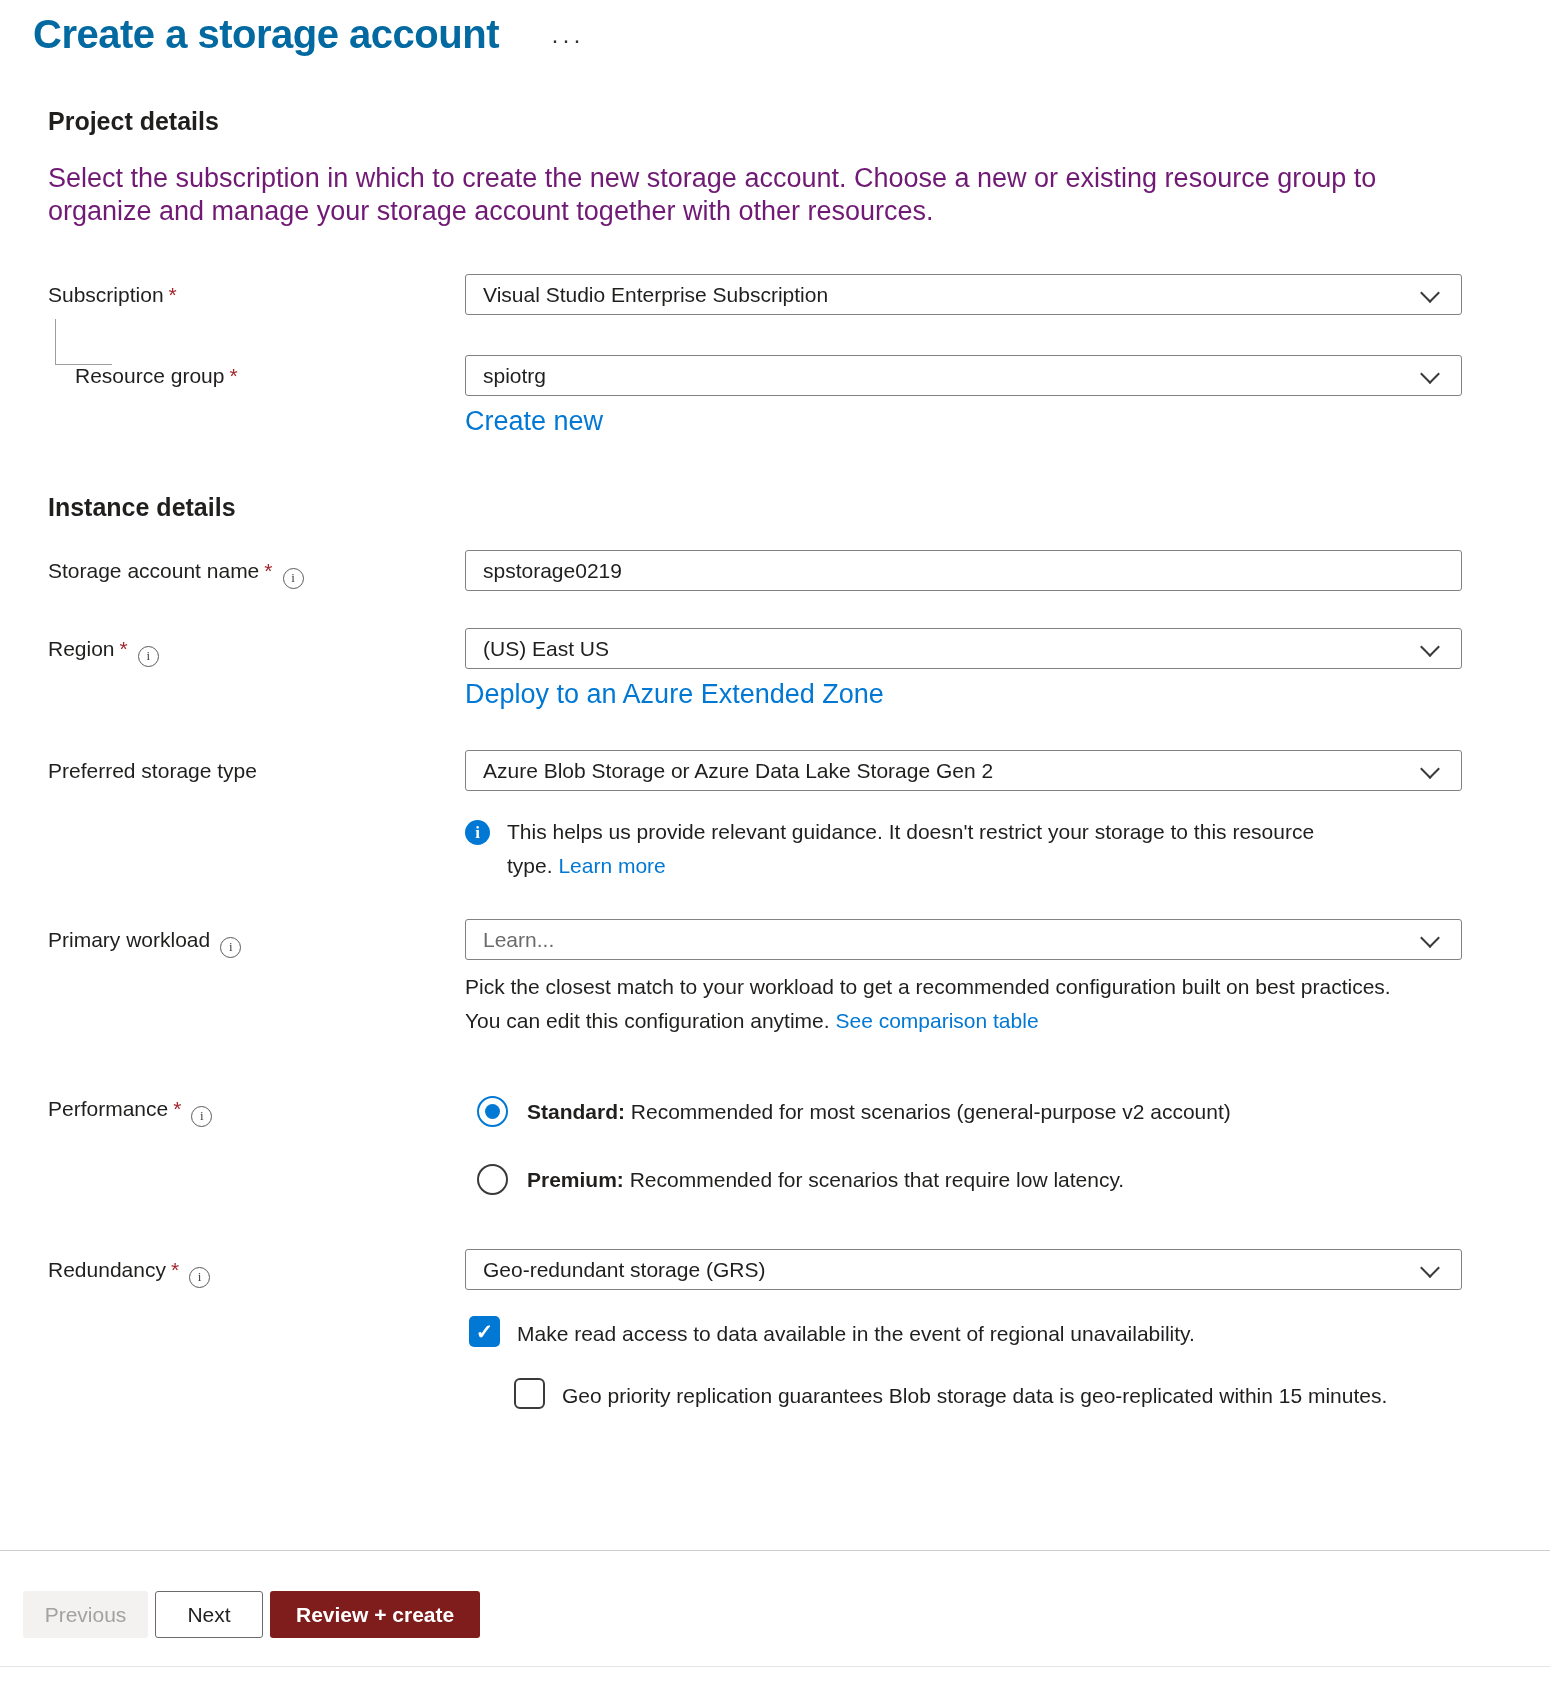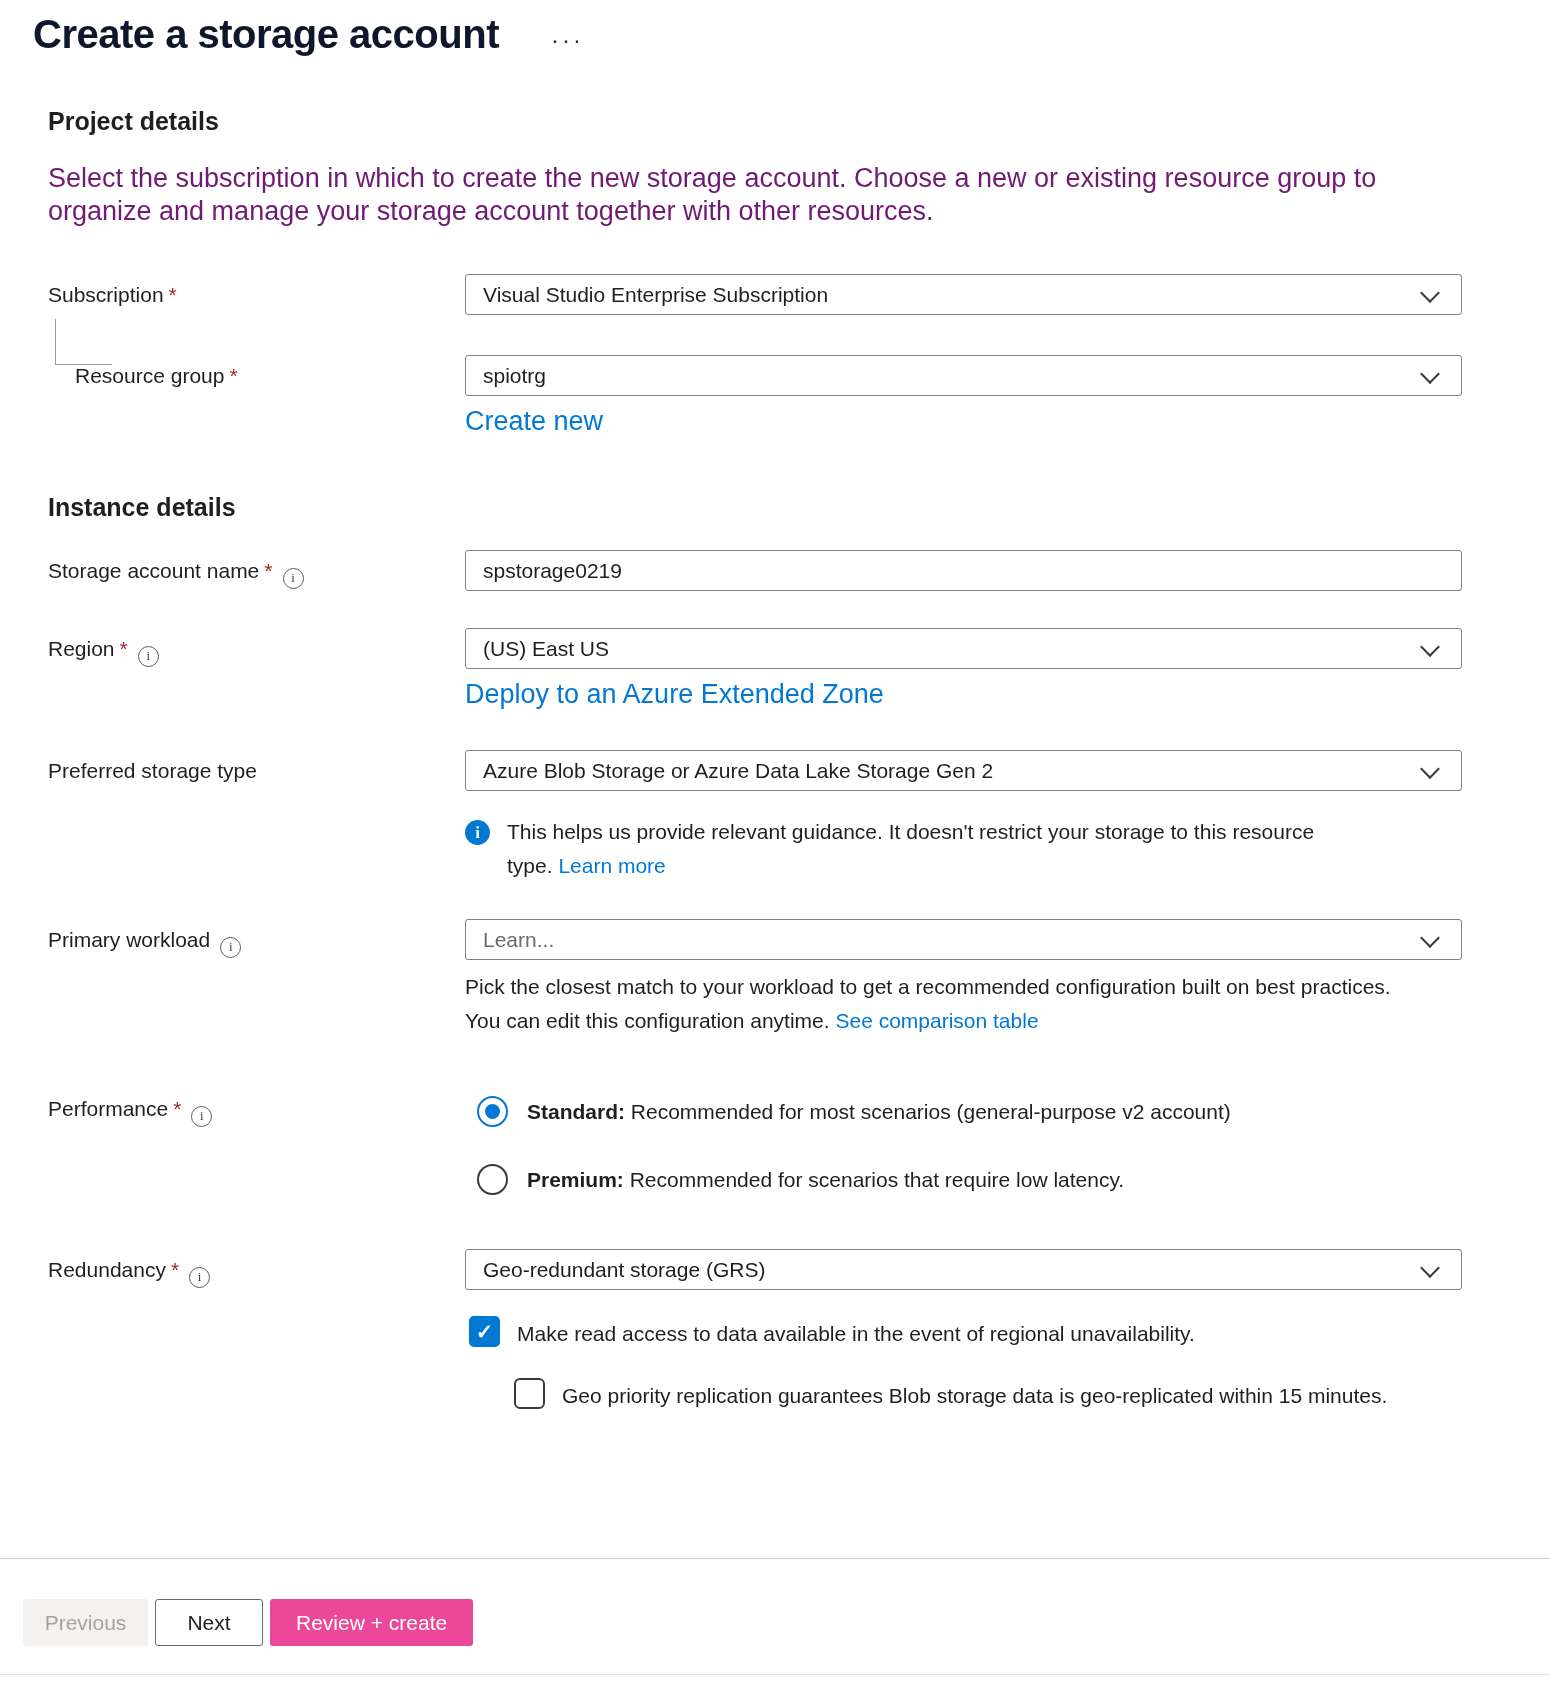--- a/index.html
+++ b/index.html
@@ -3,21 +3,21 @@
 <meta charset="utf-8">
 <style>
   * { margin:0; padding:0; box-sizing:border-box; }
   html,body { background:#ffffff; }
   .page {
     position:relative; width:1550px; height:1681px; background:#ffffff;
     font-family:"Liberation Sans", sans-serif; color:#201f1e; overflow:hidden;
   }
   
   .header { display:flex; align-items:center; gap:52px; padding:12px 40px 0 33px; }
-  .title { font-size:40px; font-weight:700; color:#0f172a; letter-spacing:-0.5px;text-align:center; }
+  .title { font-size:40px; font-weight:700; color:#0369a1; letter-spacing:-0.5px;text-align:center; }
   .more { font-size:24px; color:#323130; letter-spacing:3px; padding-top:10px; cursor:pointer; line-height:10px; }
   
   .section-heading { font-size:25px; font-weight:700; color:#201f1e; margin-left:48px; }
   .ph { margin-top:50px; }
   .ih { margin-top:56px; }
   .description { margin:26px 48px 0 48px; font-size:27px; line-height:33px; color:#701a75; max-width:1400px; }
   
   .form-row { display:flex; align-items:flex-start; }
   .label-col { width:465px; padding-left:48px; padding-top:9px; font-size:21px; color:#201f1e; position:relative; flex:none; }
   .control-col { width:997px; flex:none; }
@@ -58,27 +58,27 @@
   .radio-dot { width:15px; height:15px; border-radius:50%; background:#0078d4; }
   .radio-text { font-size:21px; line-height:31px; }
   .radio-name { font-weight:700; }
   
   .check-row { display:flex; align-items:flex-start; gap:17px; margin-left:4px; cursor:pointer; }
   .checkbox { flex:none; width:31px; height:31px; border-radius:5px; }
   .checkbox.checked { background:#0078d4; color:#fff; display:flex; align-items:center; justify-content:center; font-size:21px; font-weight:700; }
   .checkbox.unchecked { background:#fff; border:2px solid #3b3a39; border-radius:6px; }
   .check-text { font-size:21px; line-height:33px; width:880px; padding-top:1px; }
   
-  .footer { position:absolute; left:0; right:0; bottom:4px; height:119px; border-top:1px solid #cfcecd; background:#fff; }
+  .footer { position:absolute; left:0; right:0; bottom:12px; height:119px; border-top:1px solid #cfcecd; background:#fff; }
   .footer::after { content:""; position:absolute; left:0; right:0; bottom:2px; border-bottom:1px solid #e6e5e4; }
   .buttons { display:flex; gap:7px; margin:40px 0 0 23px; }
   .btn { height:47px; font-size:21px; border-radius:3px; display:flex; align-items:center; justify-content:center; cursor:pointer; padding:0 26px; }
   .btn-previous { width:125px; background:#f3f2f1; color:#a3a2a0; }
   .btn-next { width:108px; background:#ffffff; border:1px solid #6d6b69; color:#201f1e; }
-  .btn-primary { background:#ec4899; color:#ffffff; font-weight:400; }
+  .btn-primary { background:#7f1d1d; color:#ffffff; font-weight:700; }
   
   .rg-indent { padding-left:75px; }
   .connector { position:absolute; left:55px; top:-36px; width:57px; height:46px;
     border-left:1.5px solid #9d9d9d; border-bottom:1.5px solid #9d9d9d; }
   
   .row-subscription { margin-top:46px; }
   .row-resource-group { margin-top:40px; }
   .row-storage-name { margin-top:28px; }
   .row-region { margin-top:37px; }
   .row-storage-type { margin-top:40px; }

